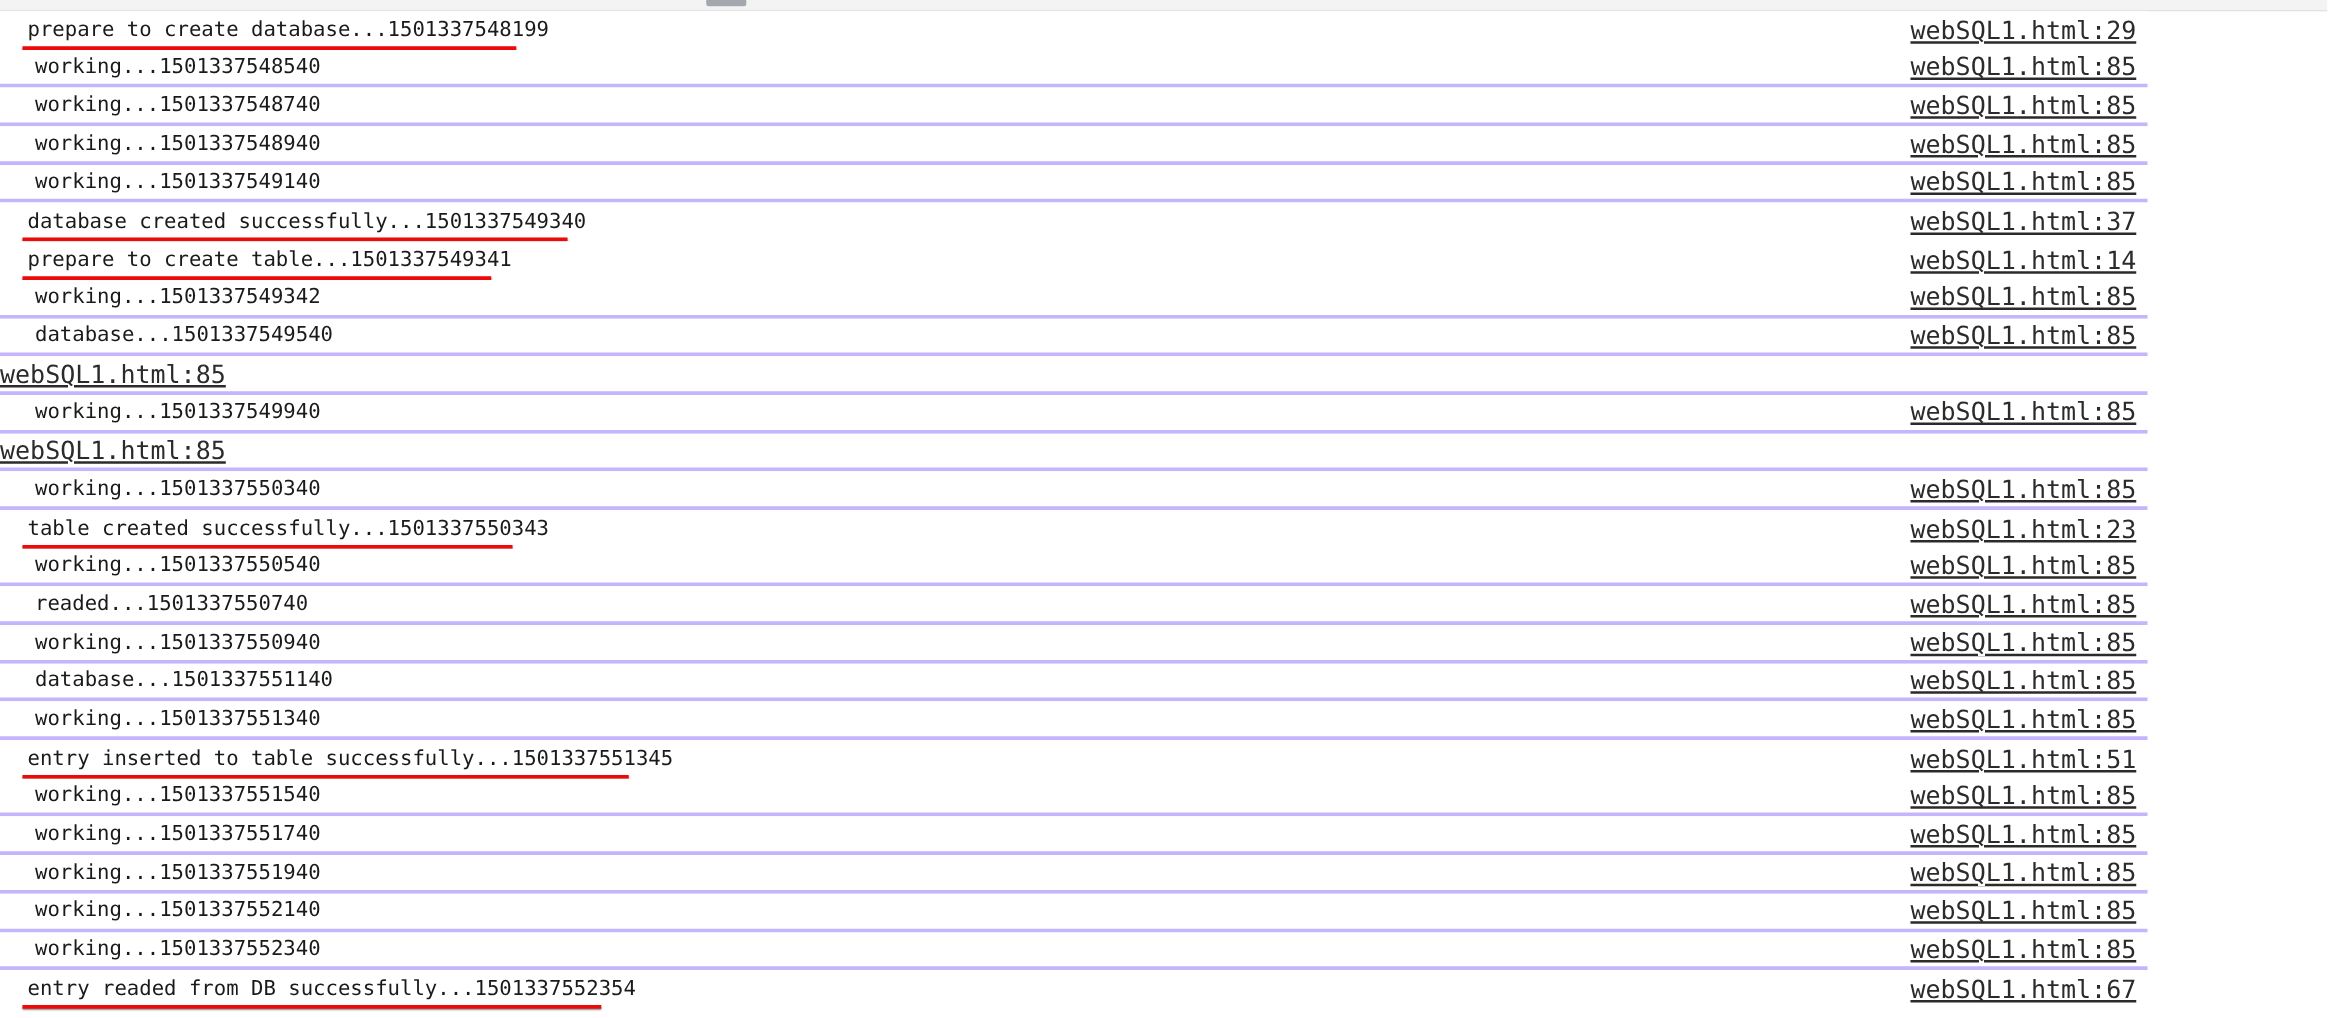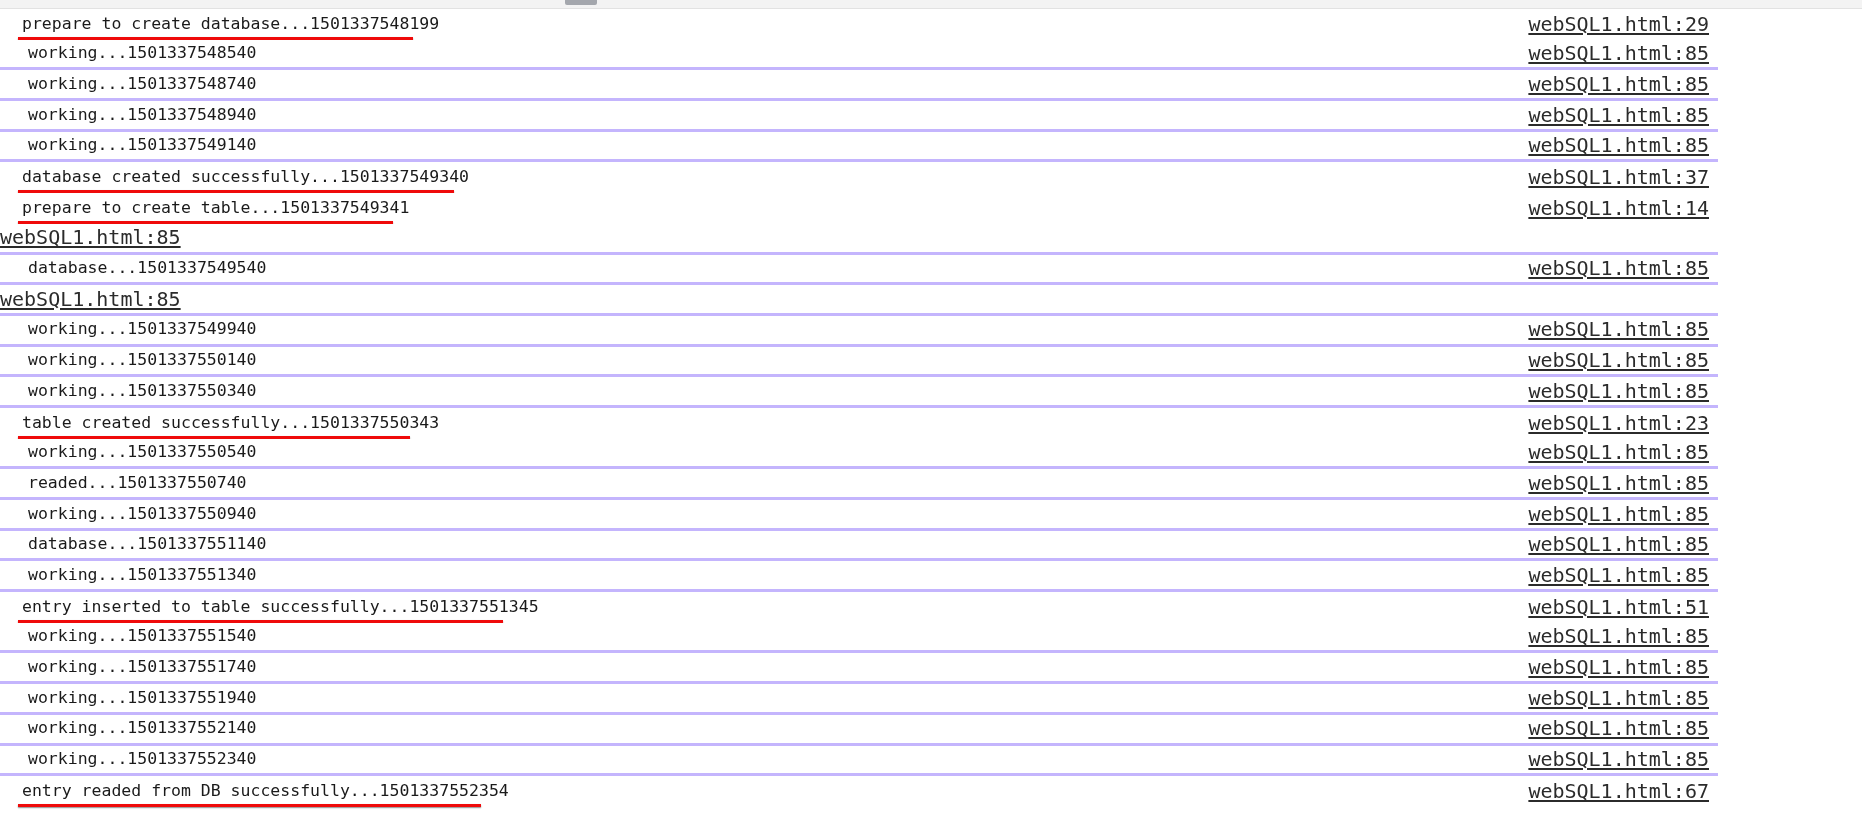--- a/index.html
+++ b/index.html
@@ -124,35 +124,35 @@
     </div>
     <div class="console-row annotated w2">
       <span class="msg">database created successfully...1501337549340</span>
       <a class="src-link">webSQL1.html:37</a>
     </div>
     <div class="console-row annotated w3">
       <span class="msg">prepare to create table...1501337549341</span>
       <a class="src-link">webSQL1.html:14</a>
     </div>
     <div class="console-row">
+      <span class="msg indent">working...1501337549342</span>
       <a class="src-link">webSQL1.html:85</a>
     </div>
     <div class="console-row">
       <span class="msg indent">database...1501337549540</span>
       <a class="src-link">webSQL1.html:85</a>
     </div>
     <div class="console-row">
       <a class="src-link">webSQL1.html:85</a>
     </div>
     <div class="console-row">
       <span class="msg indent">working...1501337549940</span>
       <a class="src-link">webSQL1.html:85</a>
     </div>
     <div class="console-row">
-      <span class="msg indent">working...1501337550140</span>
       <a class="src-link">webSQL1.html:85</a>
     </div>
     <div class="console-row">
       <span class="msg indent">working...1501337550340</span>
       <a class="src-link">webSQL1.html:85</a>
     </div>
     <div class="console-row annotated w4">
       <span class="msg">table created successfully...1501337550343</span>
       <a class="src-link">webSQL1.html:23</a>
     </div>

